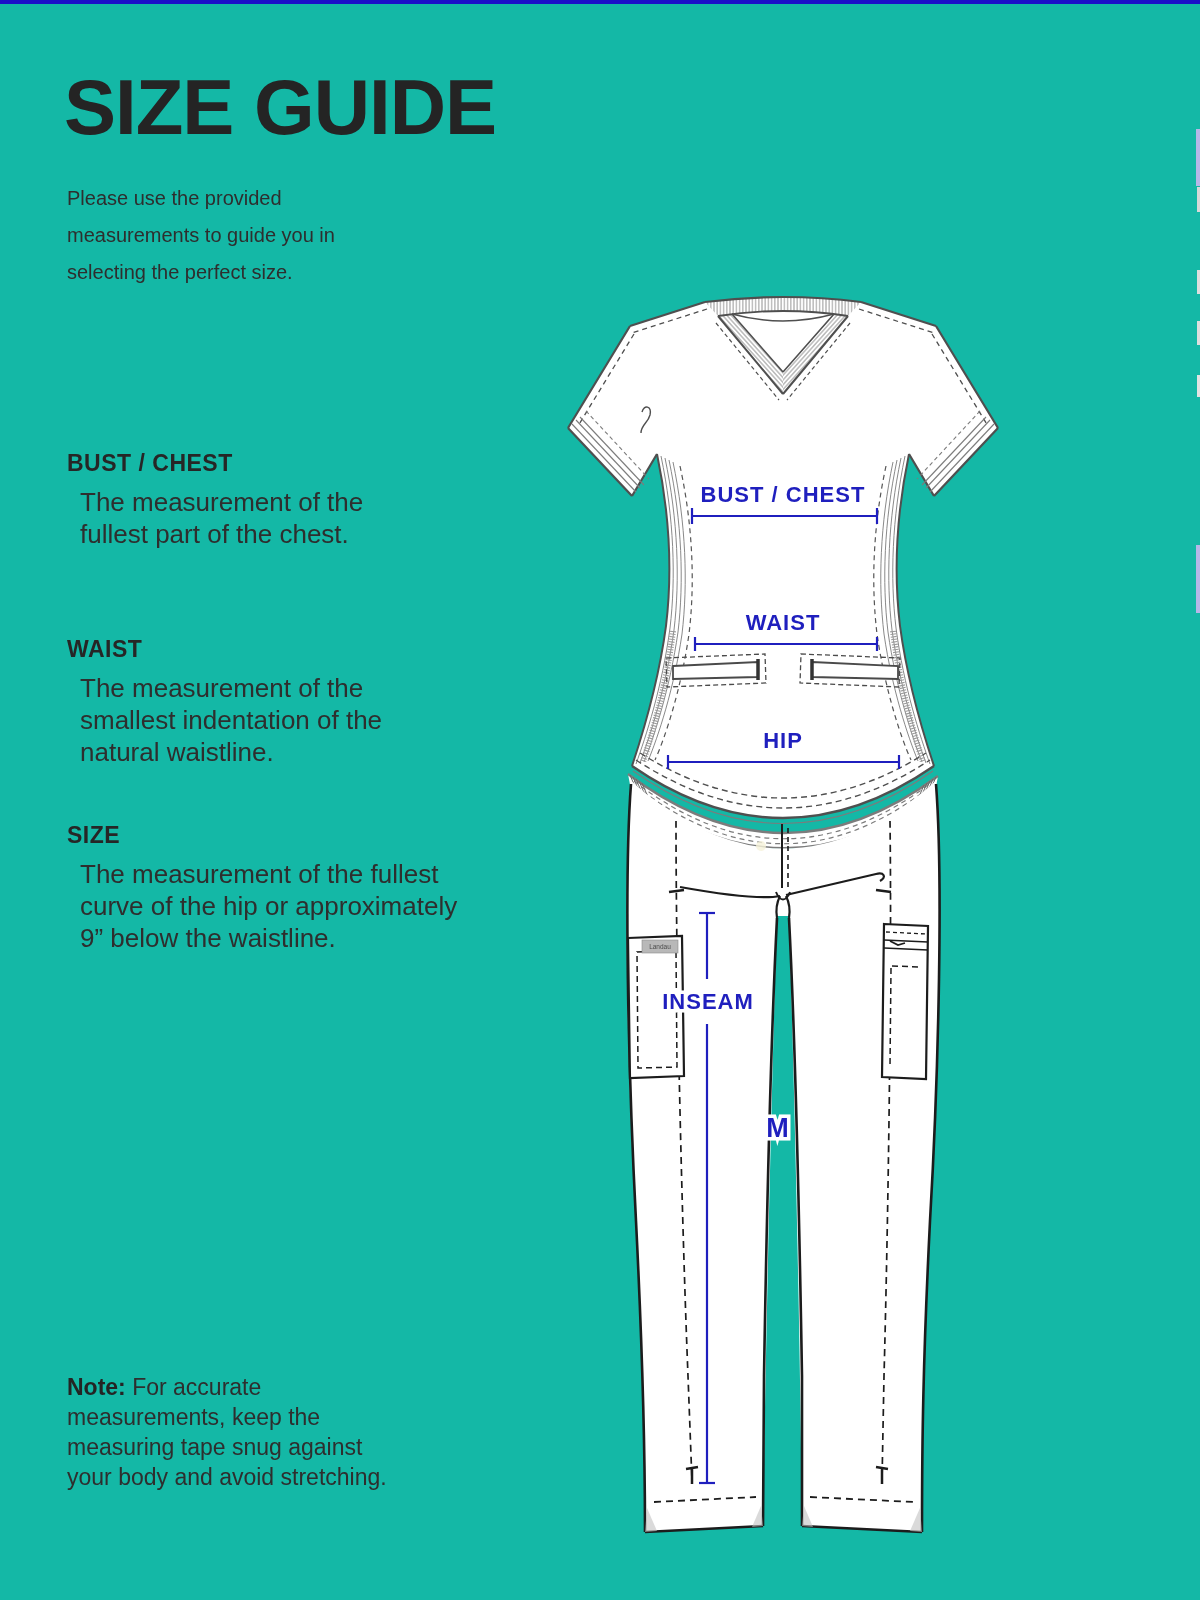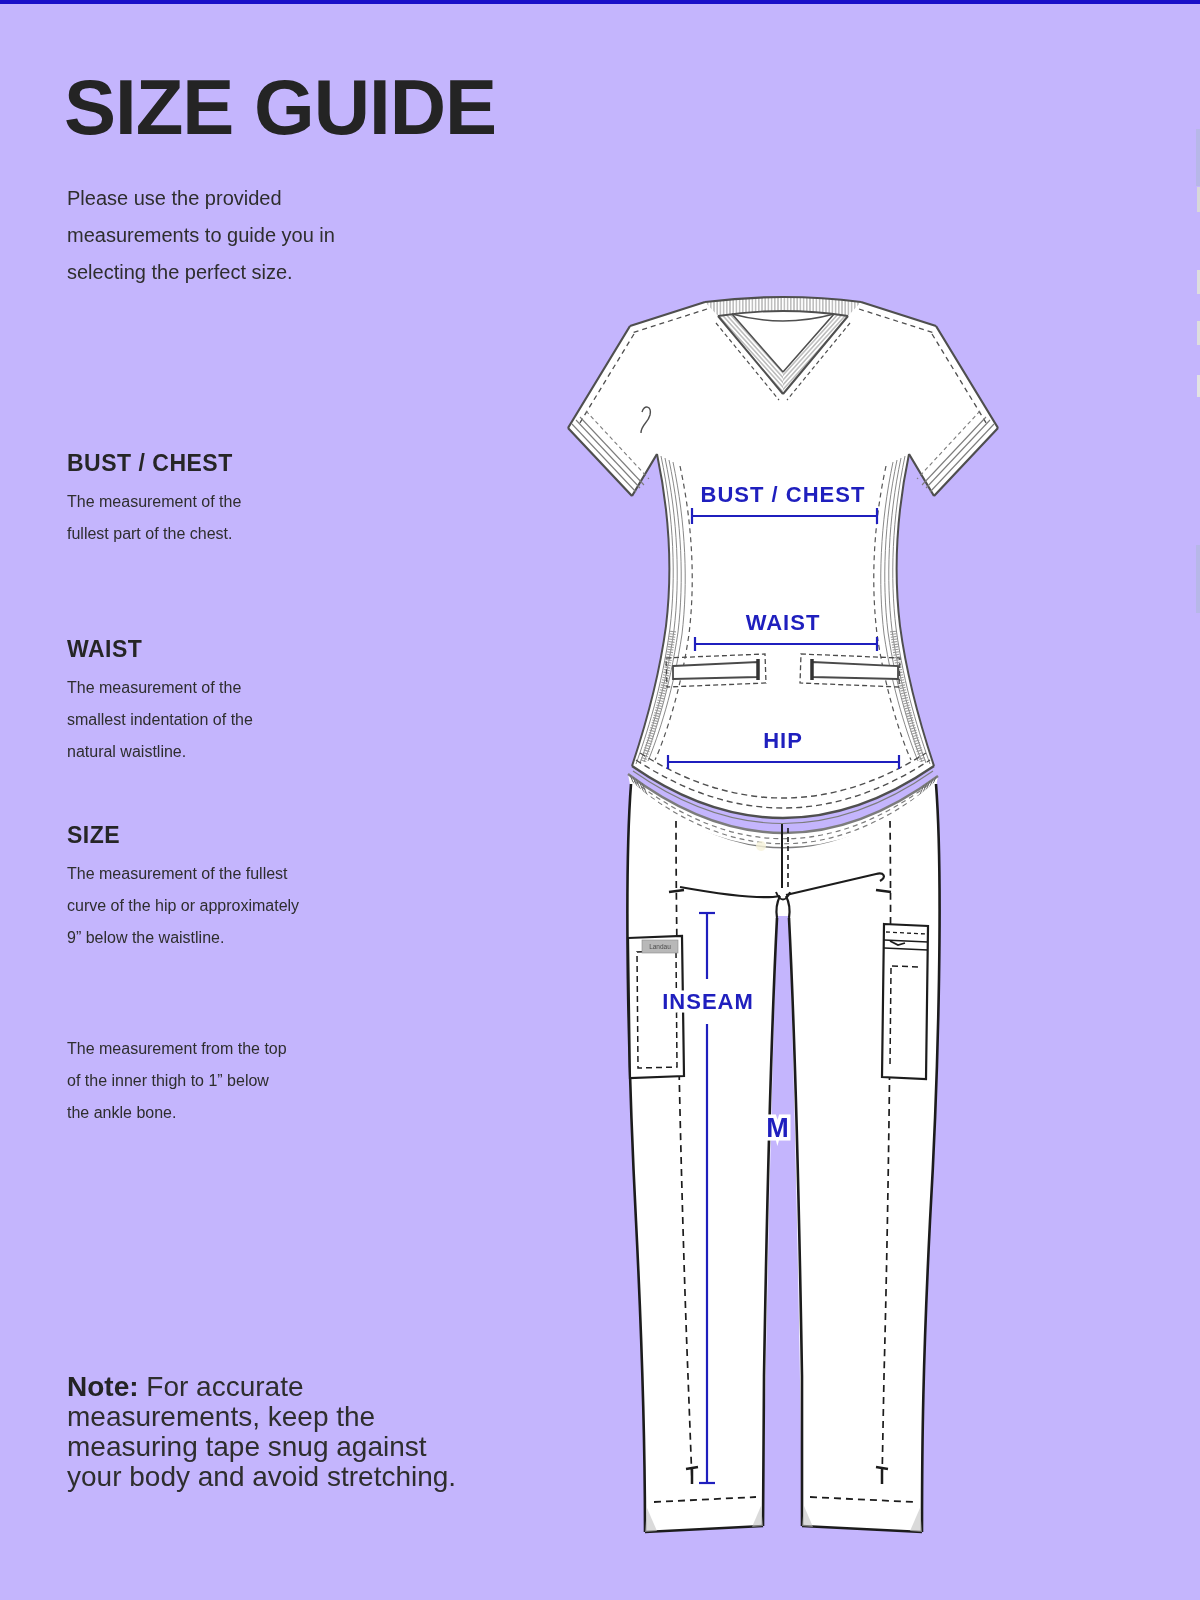--- a/index.html
+++ b/index.html
@@ -1,42 +1,42 @@
 <!DOCTYPE html>
 <html style="--accent-blue: #1f1fbe; --topbar-blue: #1a10c8;"><head>
 <meta charset="utf-8">
 <style>
   :root { --accent-blue:#1f1fbe; --topbar-blue:#1a10c8; }
   html,body { margin:0; padding:0; background:#fff; }
   .canvas {
-    position:relative; width:1200px; height:1600px; background:#c4b5fd;
+    position:relative; width:1200px; height:1600px; background:#14b8a6;
     font-family:"Liberation Sans", sans-serif; overflow:hidden;
   }
   .topbar { position:absolute; left:0; top:0; width:100%; height:4px; background:var(--topbar-blue); }
   .page-title {
     position:absolute; left:64px; top:62px; font-size:78px; font-weight:bold;
     letter-spacing:-1px; color:#242424;
   }
   .intro {
     position:absolute; left:67px; top:180px; width:480px; font-size:20px;
     line-height:37px; color:#2e2e2e; white-space:pre-line;
   }
   .def-section { position:absolute; left:67px; width:440px; }
   .def-section h3 {
     margin:0; font-size:23px; font-weight:bold; letter-spacing:0.5px; color:#262626;
   }
   .def-section p {
-    margin:9px 0 0 0; font-size:16px; line-height:32px; color:#2e2e2e; white-space:pre-line;
+    margin:9px 0 0 13px; font-size:26px; line-height:32px; color:#2e2e2e; white-space:pre-line;
   }
   .sec-bust   { top:450px; }
   .sec-waist  { top:636px; }
   .sec-hips   { top:822px; }
   .sec-inseam { top:1024px; }
   .note {
-    position:absolute; left:67px; top:1372px; width:400px; font-size:28px;
+    position:absolute; left:67px; top:1372px; width:400px; font-size:23px;
     line-height:30px; color:#2e2e2e; white-space:pre-line;
   }
   .note .note-label { font-weight:bold; color:#242424; }
   .diagram { position:absolute; left:530px; top:276px; width:520px; height:1290px; }
   .edge-artifact { position:absolute; right:0; }
   .ea1 { top:129px; width:4px; height:57px;  background:#b7b7e8; }
   .ea2 { top:187px; width:3px; height:25px;  background:#d8d8d8; }
   .ea3 { top:270px; width:3px; height:24px;  background:#dedede; }
   .ea4 { top:321px; width:3px; height:24px;  background:#dedede; }
   .ea5 { top:375px; width:3px; height:22px;  background:#e3e3e3; }
@@ -76,23 +76,20 @@
 smallest indentation of the
 natural waistline.</p>
   </div>
   <div class="def-section sec-hips">
     <h3>SIZE</h3>
     <p>The measurement of the fullest
 curve of the hip or approximately
 9” below the waistline.</p>
   </div>
   <div class="def-section sec-inseam">
-    <p>The measurement from the top
-of the inner thigh to 1” below
-the ankle bone.</p>
   </div>
 
   <div class="note"><span class="note-label">Note:</span> <span>For accurate
 measurements, keep the
 measuring tape snug against
 your body and avoid stretching.</span></div>
 
   <svg class="diagram" viewBox="0 0 520 1290" xmlns="http://www.w3.org/2000/svg">
     <defs>
       <pattern id="ribV" width="3.2" height="18" patternUnits="userSpaceOnUse">

